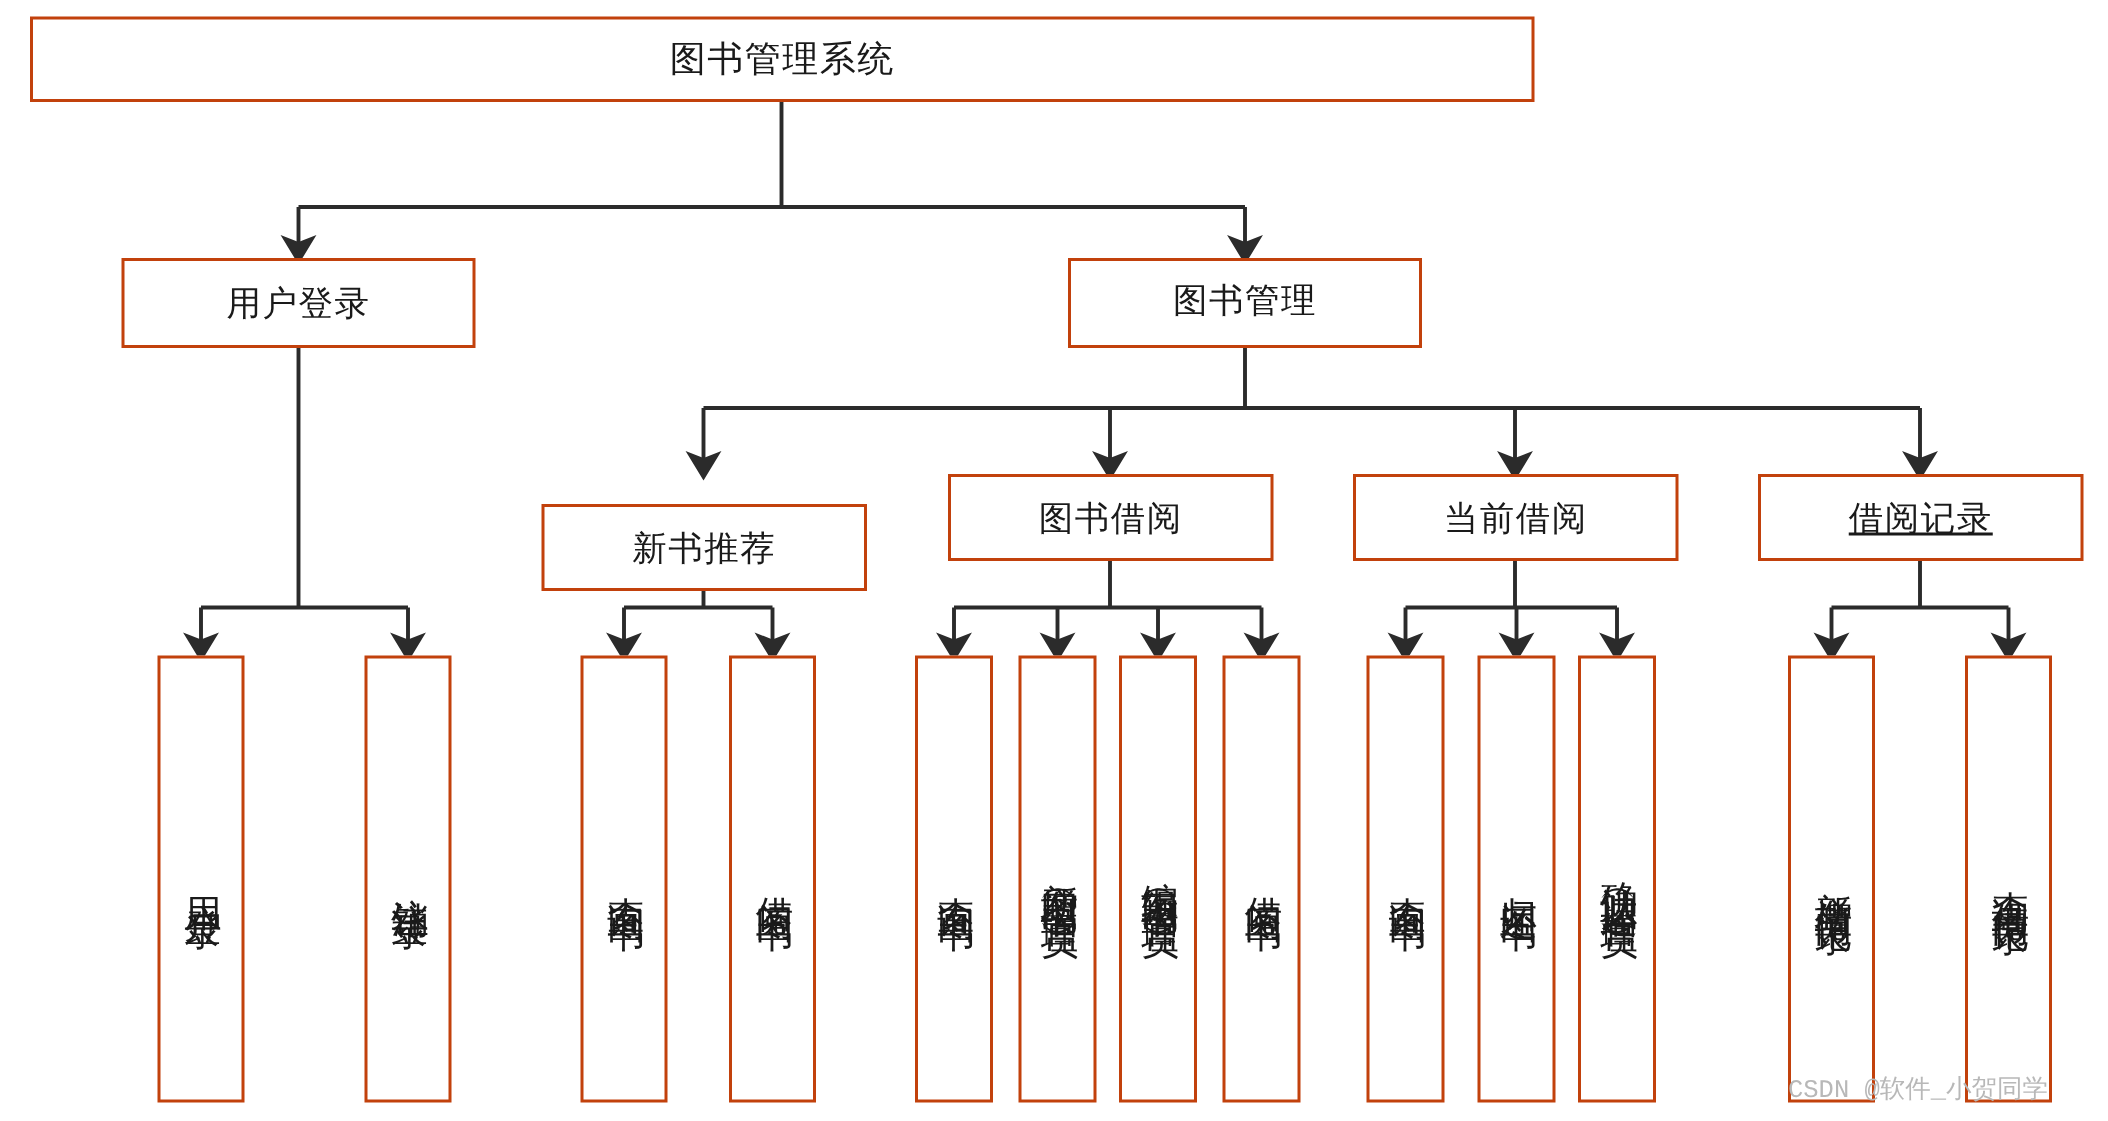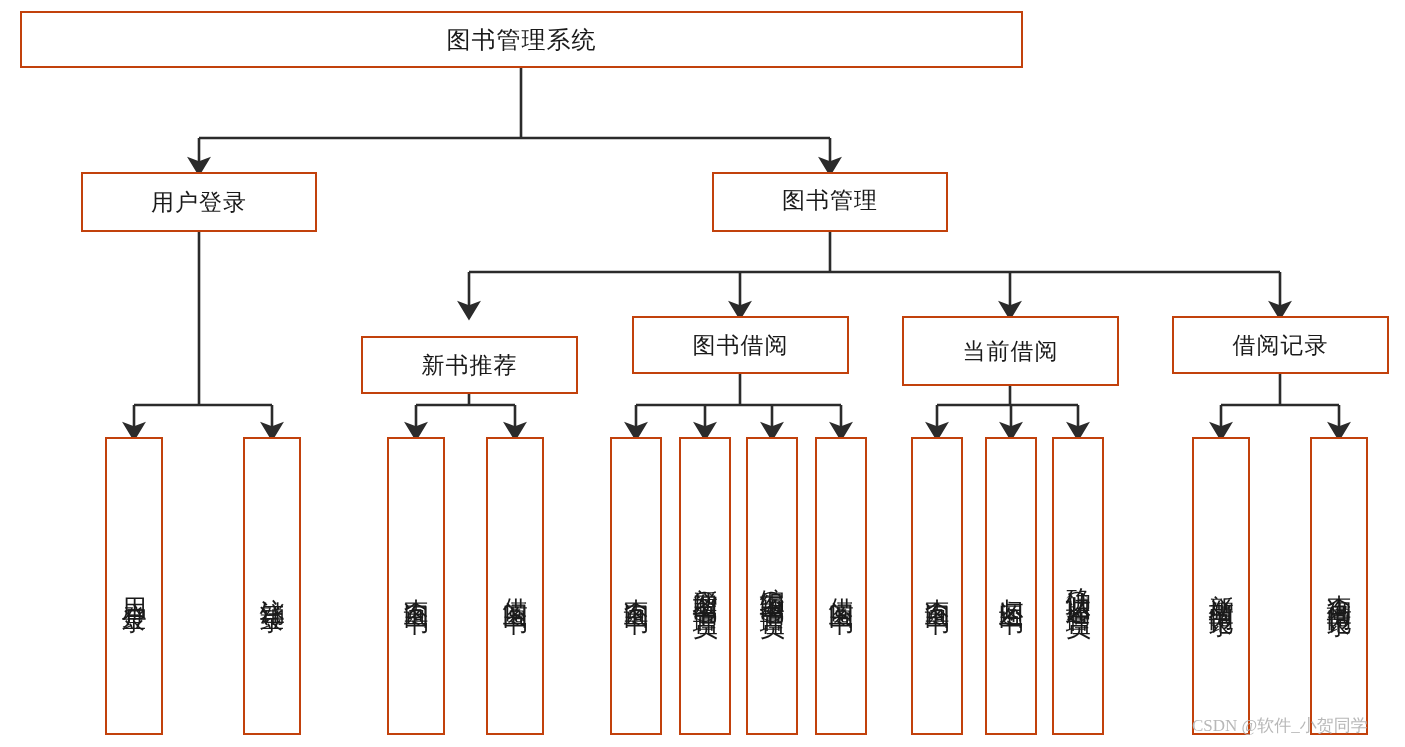--- a/index.html
+++ b/index.html
@@ -62,21 +62,21 @@
   }
   .node.root .lbl { font-size: 24px; }
   #watermark {
     position: absolute;
     left: 1192px;
     top: 714px;
     font-size: 17px;
     color: #b8b8b8;
     z-index: 5;
     white-space: nowrap;
-    font-family: Liberation Serif, serif;
+    font-family: Liberation Mono, monospace;
   }
 </style>
 </head>
 <body>
 
 <div id="stage">
 
   <svg id="wires" viewBox="0 0 1405 747" width="1405" height="747" xmlns="http://www.w3.org/2000/svg">
     <defs>
       <marker id="arrow" markerWidth="10" markerHeight="10" refX="4.2" refY="5" orient="auto" markerUnits="strokeWidth">
@@ -142,24 +142,24 @@
   <div class="node horiz" style="left:712px;top:172px;width:236px;height:60px;font-family:Liberation Mono, monospace;">
     <span class="lbl">图书管理</span>
   </div>
 
   <div class="node horiz" style="left:361px;top:336px;width:217px;height:58px;">
     <span class="lbl">新书推荐</span>
   </div>
   <div class="node horiz" style="left:632px;top:316px;width:217px;height:58px;">
     <span class="lbl">图书借阅</span>
   </div>
-  <div class="node horiz" style="left:902px;top:316px;width:217px;height:70px;">
+  <div class="node horiz" style="left:902px;top:316px;width:217px;height:58px;">
     <span class="lbl">当前借阅</span>
   </div>
-  <div class="node horiz" style="left:1172px;top:316px;width:217px;height:58px;">
+  <div class="node horiz" style="left:1172px;top:316px;width:217px;height:58px;text-decoration:underline;">
     <span class="lbl">借阅记录</span>
   </div>
 
   <div class="node vert" style="left:105px;top:437px;width:58px;height:298px;">
     <span class="lbl">用户登录</span>
   </div>
   <div class="node vert" style="left:243px;top:437px;width:58px;height:298px;">
     <span class="lbl">注销登录</span>
   </div>
 

